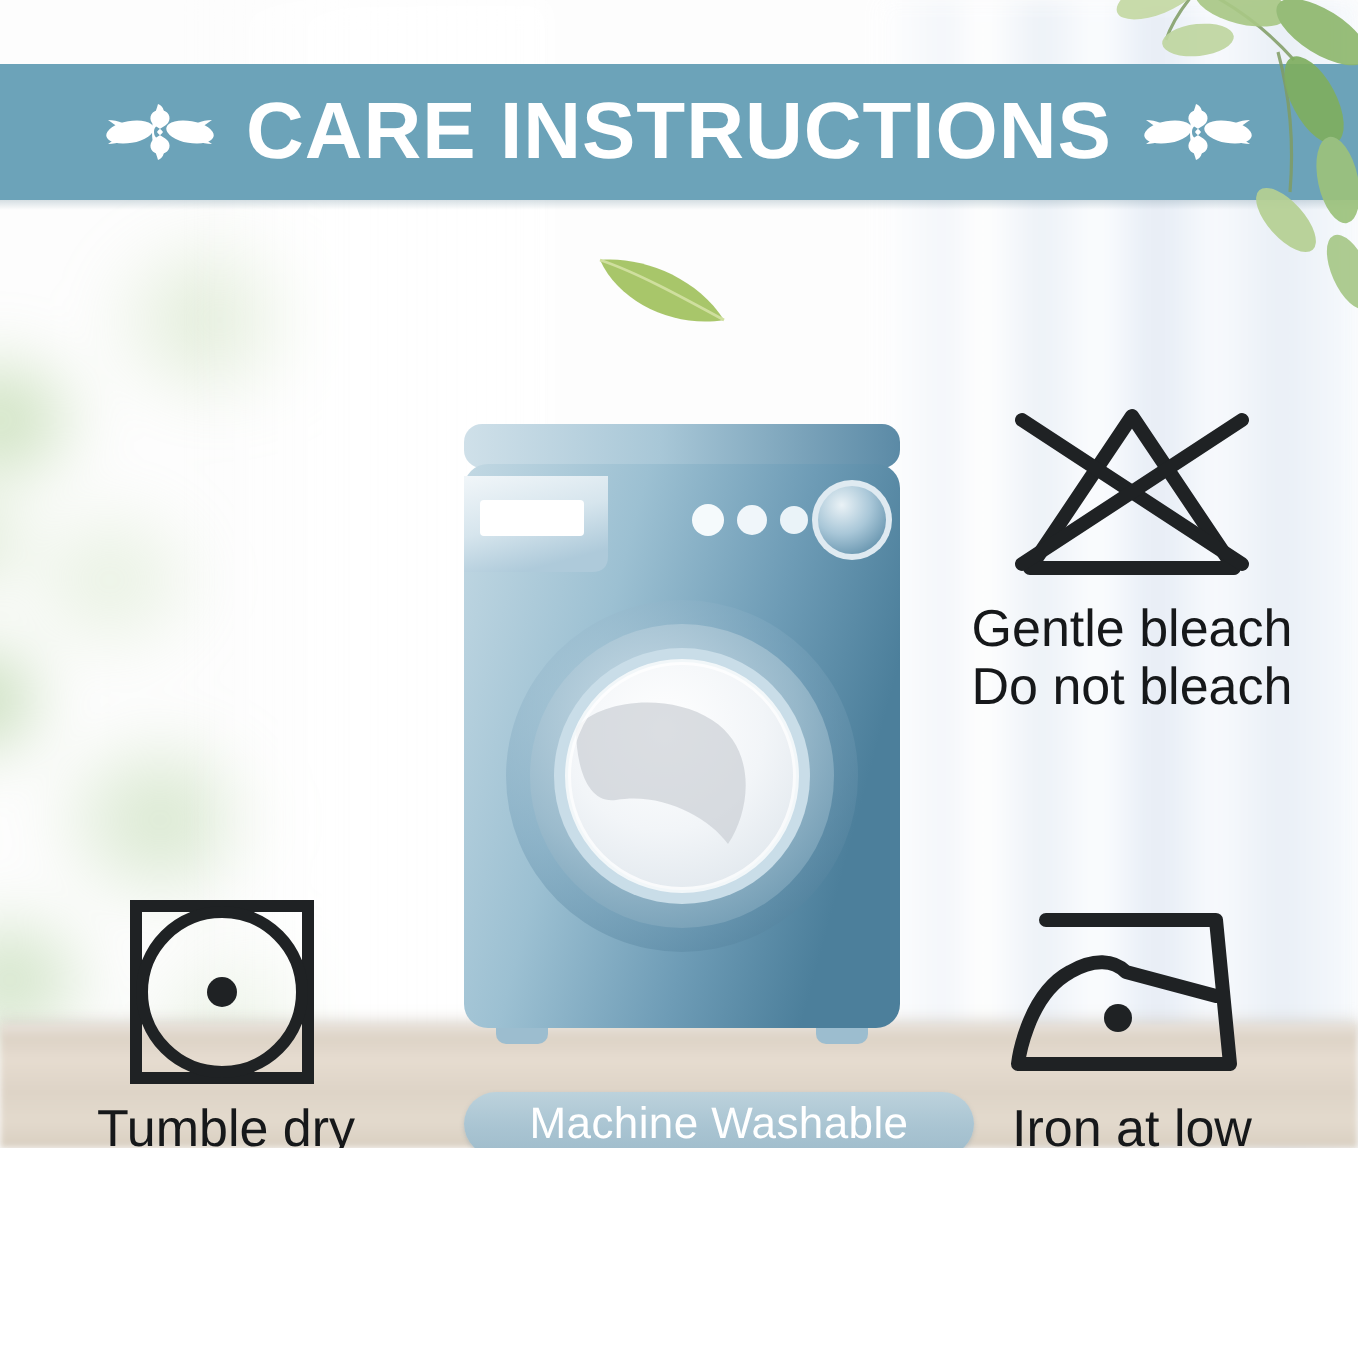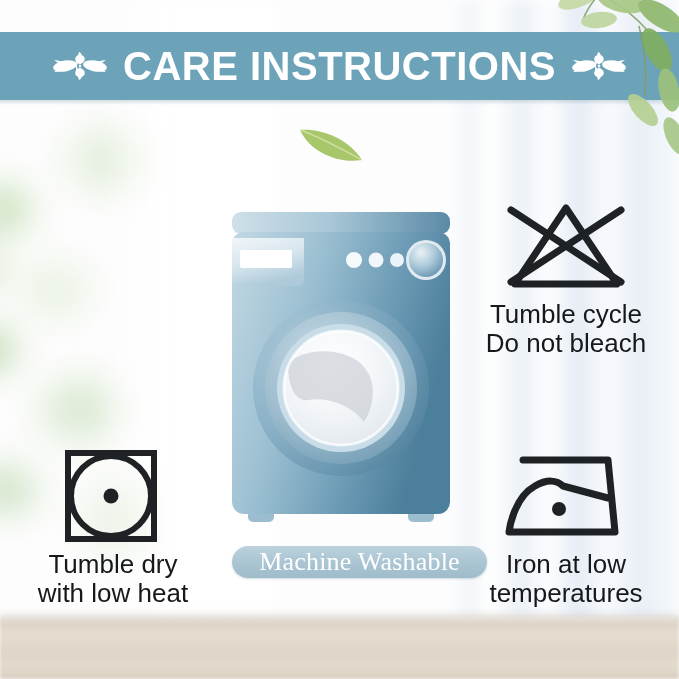--- a/index.html
+++ b/index.html
@@ -8,21 +8,21 @@
     padding: 0;
     background: #ffffff;
   }
   body {
     font-family: "Liberation Sans", sans-serif;
   }
 
   #stage {
     position: relative;
     width: 679px;
-    height: 679px;
+    height: 574px;
     overflow: hidden;
     background: #a3a3a3;
   }
 
   
   .bg-layer {
     position: absolute;
     inset: 0;
     pointer-events: none;
   }
@@ -181,22 +181,22 @@
     height: 32px;
     border-radius: 16px;
     background: linear-gradient(180deg, #bcd2dc 0%, #a9c4d2 55%, #9fbccb 100%);
     display: flex;
     align-items: center;
     justify-content: center;
     box-shadow: 0 1px 2px rgba(120,150,165,.35);
   }
   .badge-text {
     color: #ffffff;
-    font-size: 26px;
-    font-family: Liberation Serif, serif;
+    font-size: 22px;
+    font-family: Liberation Sans, sans-serif;
     letter-spacing: .2px;
   }
 </style>
 </head>
 <body>
 
 <div id="stage">
 
   <div class="bg-layer bg-base"></div>
   <div class="bg-foliage-left"></div>
@@ -262,21 +262,21 @@
 
 
   <div class="cell cell-tr">
     <div class="symbol">
       <svg width="150" height="100" viewBox="0 0 150 100">
         <path d="M75 12 L126 88 L24 88 Z" fill="none" stroke="#1f2224" stroke-width="7" stroke-linejoin="round"></path>
         <line x1="20" y1="14" x2="130" y2="86" stroke="#1f2224" stroke-width="7" stroke-linecap="round"></line>
         <line x1="130" y1="14" x2="20" y2="86" stroke="#1f2224" stroke-width="7" stroke-linecap="round"></line>
       </svg>
     </div>
-    <div class="cell-label">Tumble cycle
+    <div class="cell-label">Gentle bleach
 Do not bleach</div>
   </div>
 
   <div class="cell cell-br">
     <div class="symbol">
       <svg width="150" height="100" viewBox="0 0 150 100">
         <path d="M32 14 L117 14 L124 86 L18 86 C18 86 22 52 44 40 C56 33 66 34 72 40 L117 52" fill="none" stroke="#1f2224" stroke-width="7" stroke-linejoin="round" stroke-linecap="round"></path>
         <circle cx="68" cy="63" r="7" fill="#1f2224"></circle>
       </svg>
     </div>

